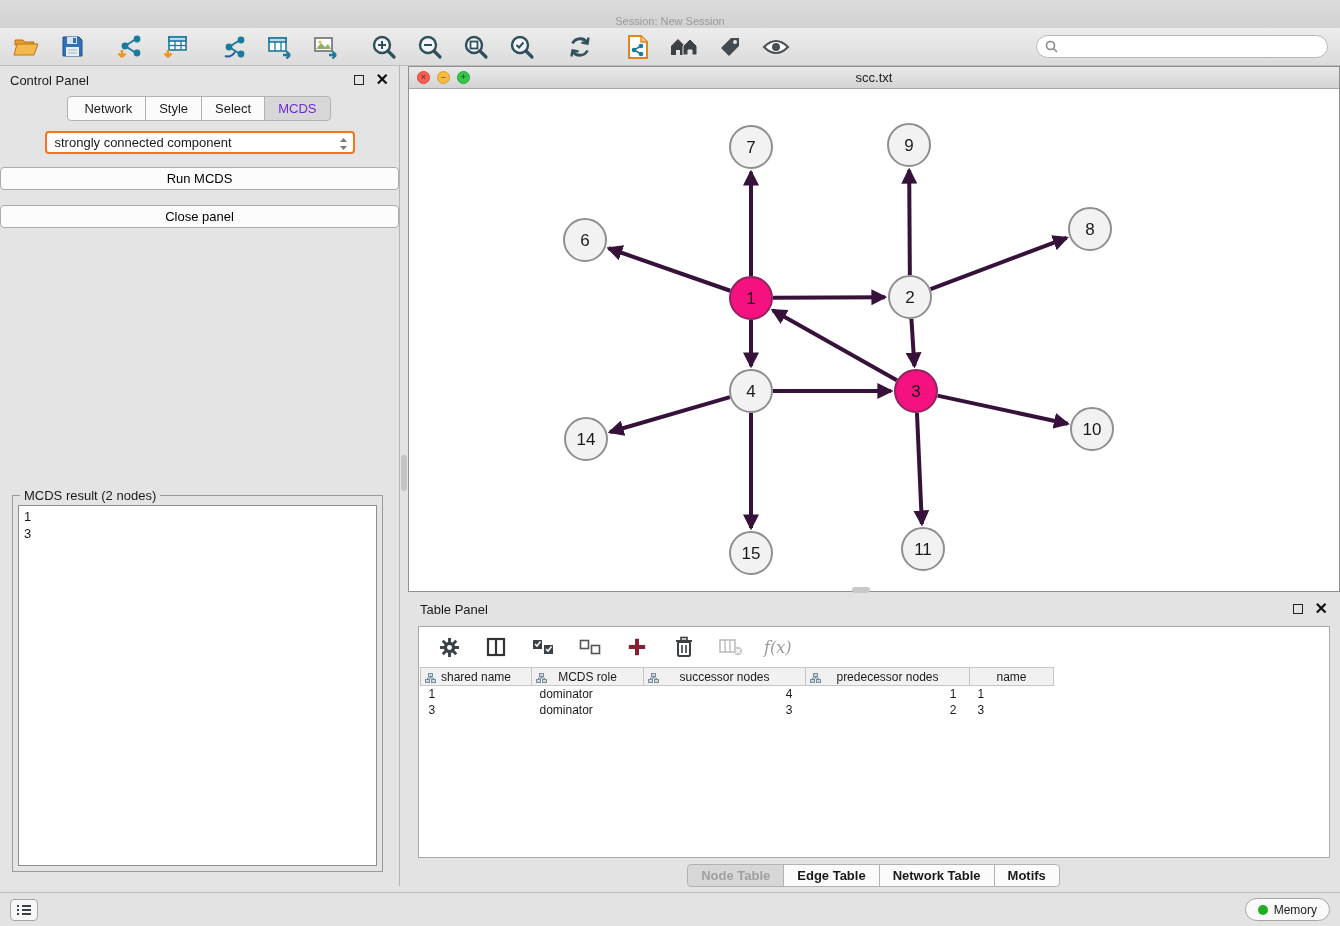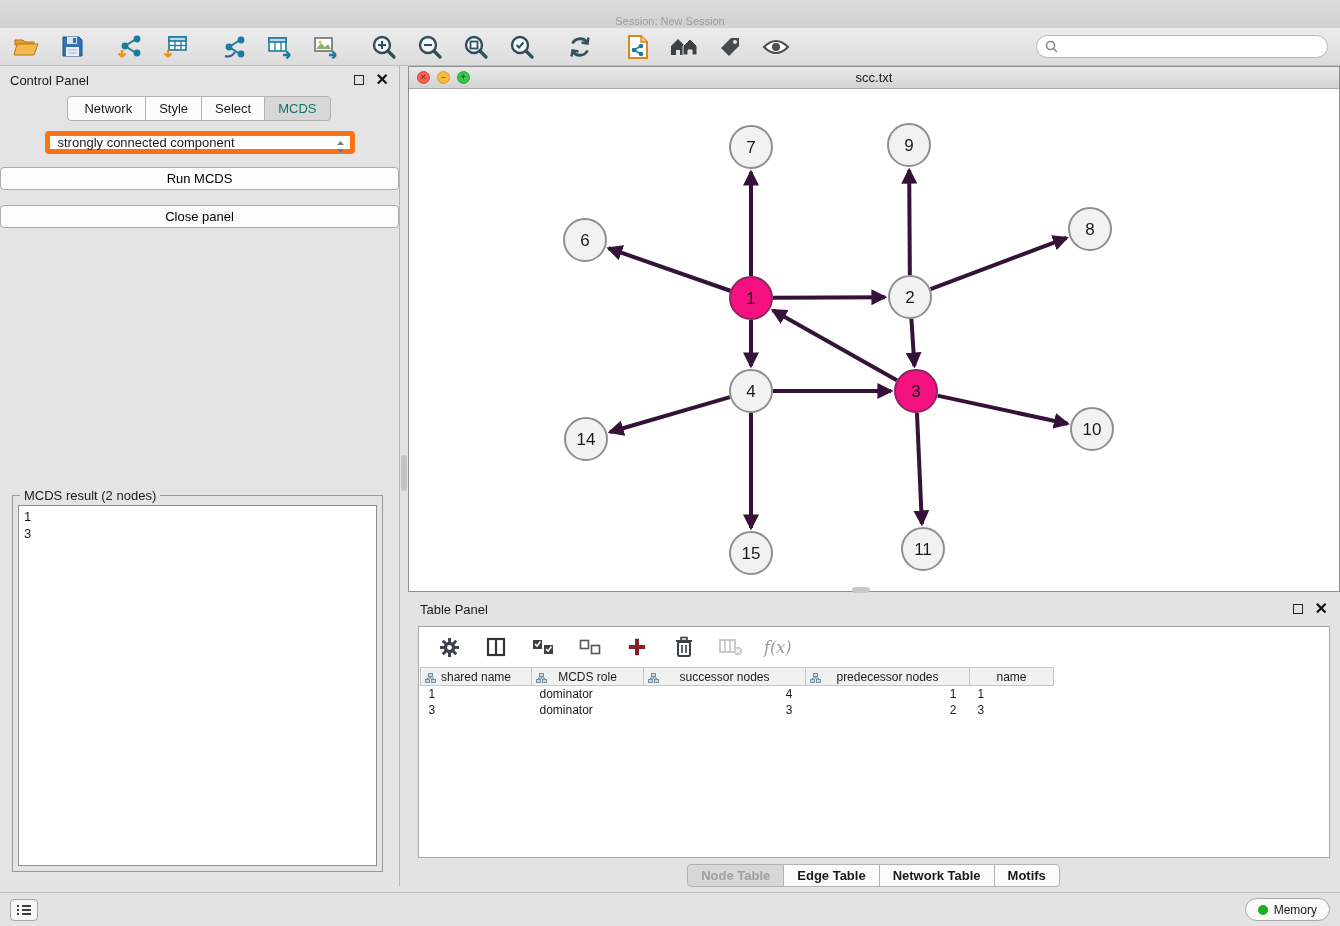--- a/index.html
+++ b/index.html
@@ -25,24 +25,24 @@
   .control-panel { position:absolute; left:0; top:66px; width:400px; height:820px;
     background:#e4e4e4; border-right:1px solid #b5b5b5; }
   .panel-header { height:28px; display:flex; align-items:center; padding:0 10px; font-size:13px; }
   .panel-header-icons { margin-left:auto; display:flex; gap:12px; align-items:center; }
   .float-icon { width:10px; height:10px; border:1.6px solid #222; display:inline-block; }
   .close-icon { font-size:16px; font-weight:bold; color:#111; line-height:1; }
   .cp-tabs { display:flex; justify-content:center; margin-top:2px; }
   .cp-tab { border:1px solid #b2b2b2; background:#fbfbfb; padding:4px 13px; font-size:13px; margin-left:-1px; cursor:default; }
   .cp-tab:first-child { border-radius:4px 0 0 4px;padding-left:16px; }
   .cp-tab:last-child { border-radius:0 4px 4px 0; }
-  .cp-tab.active { background:#d7d7d7; color:#0f766e; }
+  .cp-tab.active { background:#d7d7d7; color:#6d28d9; }
   .opt-label { margin-top:22px; text-align:center; font-size:13px; }
   .criterion-select { width:310px; height:23px; margin:10px auto 0 auto; background:#fff;
-    border:5px solid #f97316; border-radius:4px; display:flex; align-items:center;
+    border:2px solid #f97316; border-radius:4px; display:flex; align-items:center;
     padding:0 8px; font-size:13px; position:relative; }
   .criterion-select .chevrons { position:absolute; right:5px; top:4px; }
   .cp-buttons { margin-top:13px; display:flex; justify-content:center; gap:15px;flex-direction:column; }
   .cp-btn { background:#fcfcfc; border:1px solid #ababab; border-radius:4px;
     padding:3px 15px; font-size:13px; cursor:default; }
   .result-box { position:absolute; left:12px; top:429px; width:371px; height:377px; border:1px solid #9a9a9a; }
   .result-legend { position:absolute; top:-8px; left:7px; background:#e4e4e4; padding:0 4px; font-size:13px; }
   .result-inner { position:absolute; left:5px; right:5px; top:9px; bottom:5px;
     background:#fff; border:1px solid #8e8e8e; font-size:13px; padding:2px 5px; line-height:17px; }
 

